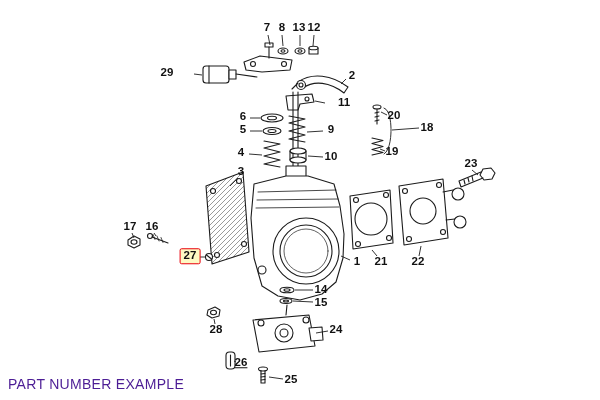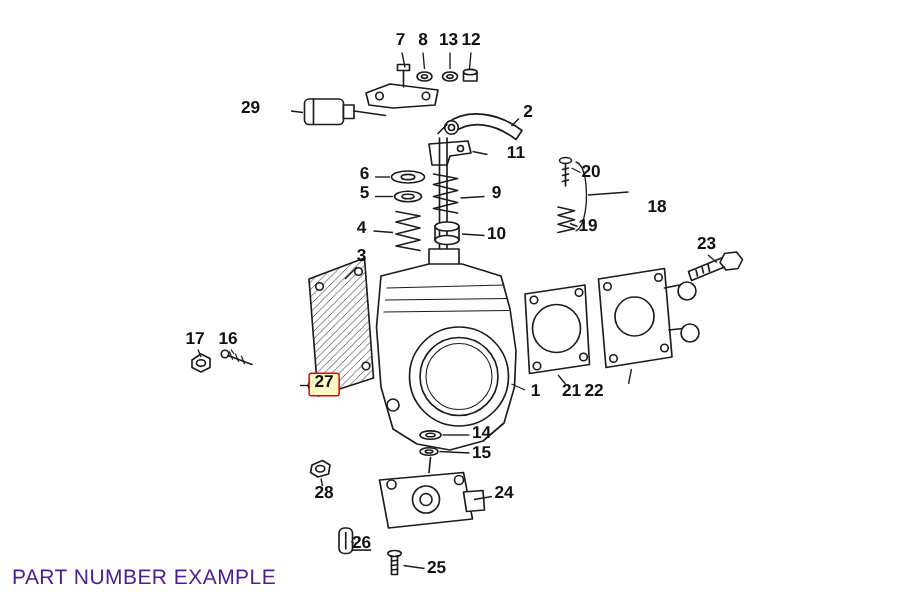--- a/index.html
+++ b/index.html
@@ -21,21 +21,20 @@
     color: #111;
     line-height: 1;
     padding: 1px 3px;
     white-space: nowrap;
     cursor: default;
   }
   .callout.highlighted {
     border: 1.6px solid var(--hl, #e8000d);
     border-radius: 2px;
     background: #fef9c3;
-    margin-left: 26px;
   }
   .caption {
     position: absolute;
     left: 8px;
     bottom: 8px;
     font-size: 14px;
     color: #4c1d95;
     letter-spacing: 0.3px;
   }
 </style>
@@ -271,32 +270,32 @@
       <div class="callout" style="left: 282px; top: 28px;">8</div>
       <div class="callout" style="left: 299px; top: 28px;">13</div>
       <div class="callout" style="left: 314px; top: 28px;">12</div>
       <div class="callout" style="left: 167px; top: 73px;">29</div>
       <div class="callout" style="left: 352px; top: 76px;">2</div>
       <div class="callout" style="left: 332px; top: 103px; margin-left: 12px;">11</div>
       <div class="callout" style="left: 243px; top: 117px;">6</div>
       <div class="callout" style="left: 243px; top: 130px;">5</div>
       <div class="callout" style="left: 331px; top: 130px;">9</div>
       <div class="callout" style="left: 394px; top: 116px;">20</div>
-      <div class="callout" style="left: 438px; top: 128px; margin-top: 11px;">18</div>
+      <div class="callout" style="left: 427px; top: 128px;">18</div>
       <div class="callout" style="left: 241px; top: 153px;">4</div>
       <div class="callout" style="left: 331px; top: 157px;">10</div>
       <div class="callout" style="left: 392px; top: 152px;">19</div>
       <div class="callout" style="left: 471px; top: 164px;">23</div>
       <div class="callout" style="left: 241px; top: 172px;">3</div>
       <div class="callout" style="left: 130px; top: 227px;">17</div>
       <div class="callout" style="left: 152px; top: 227px;">16</div>
       <div class="callout highlighted" style="left: 190px; top: 256px;">27</div>
       <div class="callout" style="left: 357px; top: 262px;">1</div>
       <div class="callout" style="left: 381px; top: 262px;">21</div>
-      <div class="callout" style="left: 396px; top: 262px;">22</div>
+      <div class="callout" style="left: 418px; top: 262px;">22</div>
       <div class="callout" style="left: 321px; top: 290px;">14</div>
       <div class="callout" style="left: 321px; top: 303px;">15</div>
       <div class="callout" style="left: 336px; top: 330px;">24</div>
       <div class="callout" style="left: 216px; top: 330px;">28</div>
       <div class="callout" style="left: 241px; top: 363px; text-decoration: underline;">26</div>
       <div class="callout" style="left: 291px; top: 380px;">25</div>
     </div>
 
   <div class="caption">PART NUMBER EXAMPLE</div>
 

